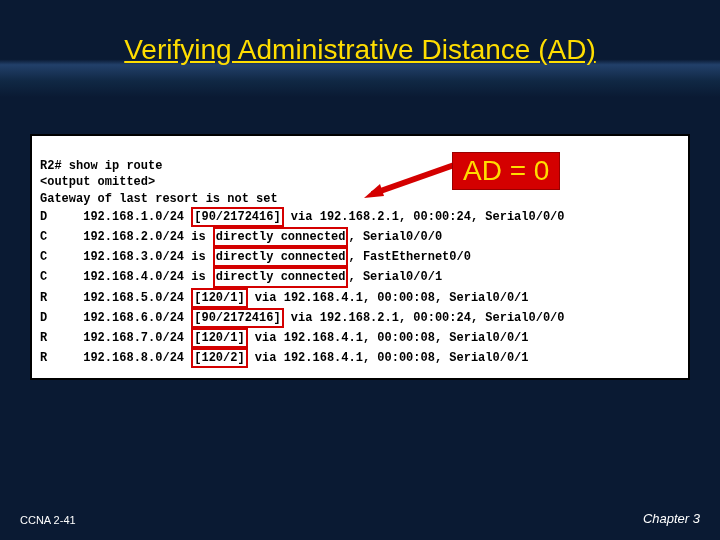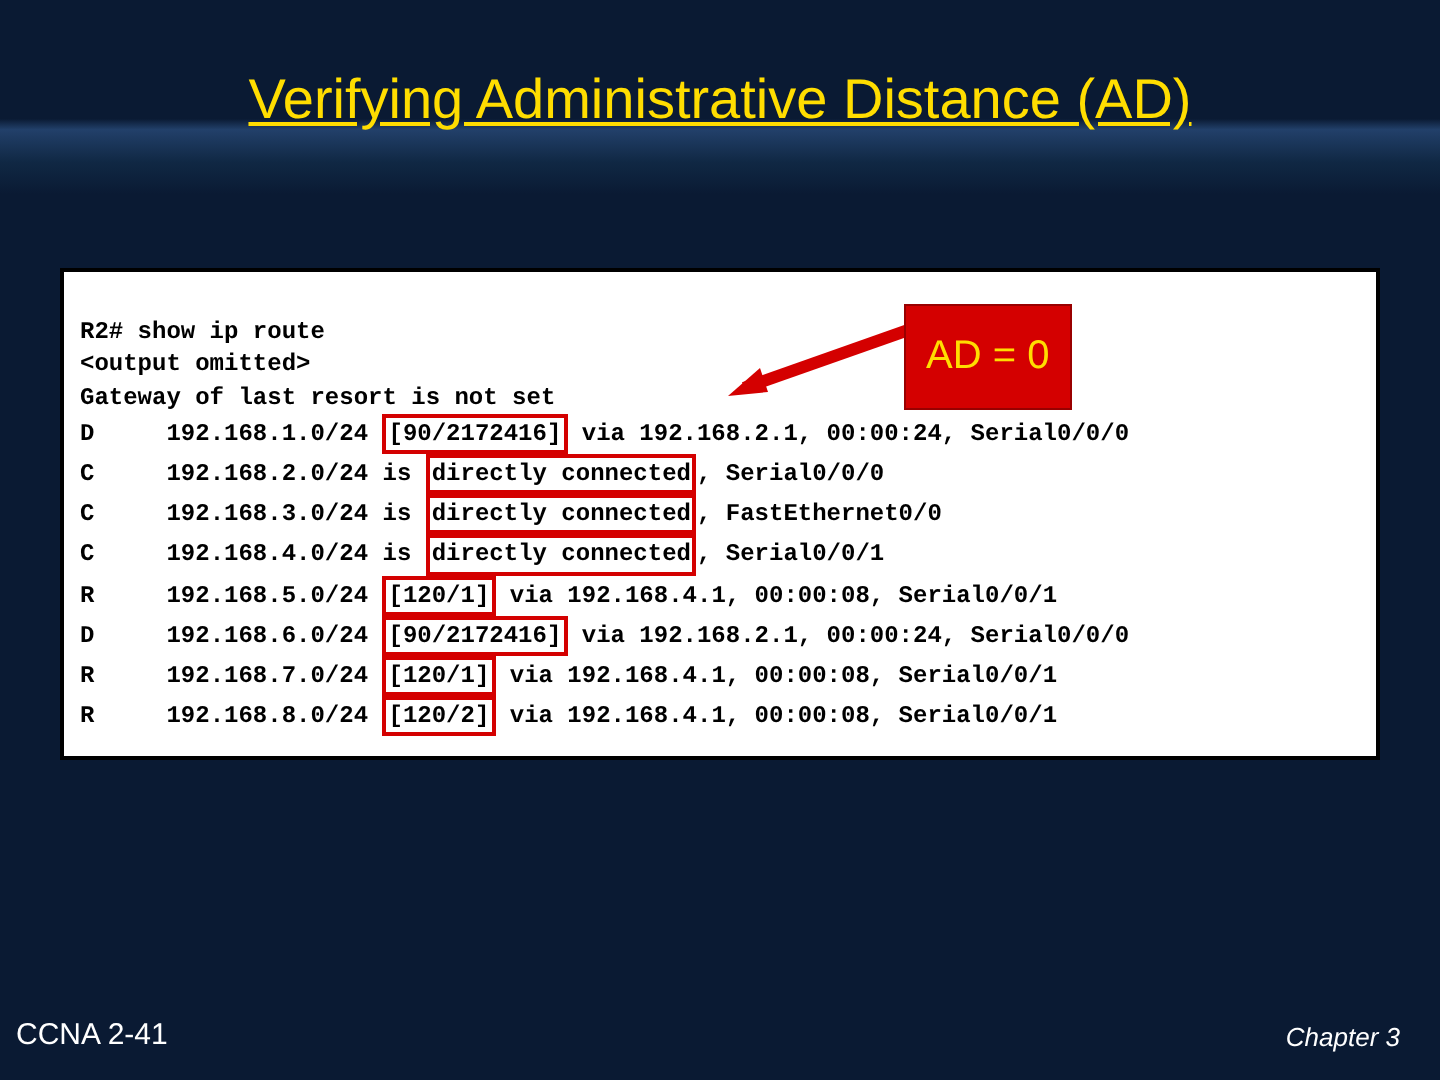--- a/index.html
+++ b/index.html
@@ -68,41 +68,41 @@
     padding: 0 1px;
     display: inline-block;
     margin: 0;
   }
   .callout {
     position: absolute;
     top: 152px;
     left: 452px;
     background: #d40000;
     color: #ffdd00;
-    font-size: 20px;
+    font-size: 28px;
     font-weight: normal;
-    padding: 14px 10px;
+    padding: 2px 10px;
     border: 1px solid #900;
     font-family: Arial, Helvetica, sans-serif;
     z-index: 5;
   }
   .arrow {
     position: absolute;
     top: 158px;
     left: 362px;
     width: 100px;
     height: 40px;
     z-index: 4;
   }
   .footer-left {
     position: absolute;
     bottom: 14px;
-    left: 8px;
+    left: 20px;
     color: #fff;
-    font-size: 15px;
+    font-size: 11px;
     margin-top: 28px;
   }
   .footer-right {
     position: absolute;
     bottom: 14px;
     right: 20px;
     color: #fff;
     font-size: 13px;
     font-style: italic;
   }

